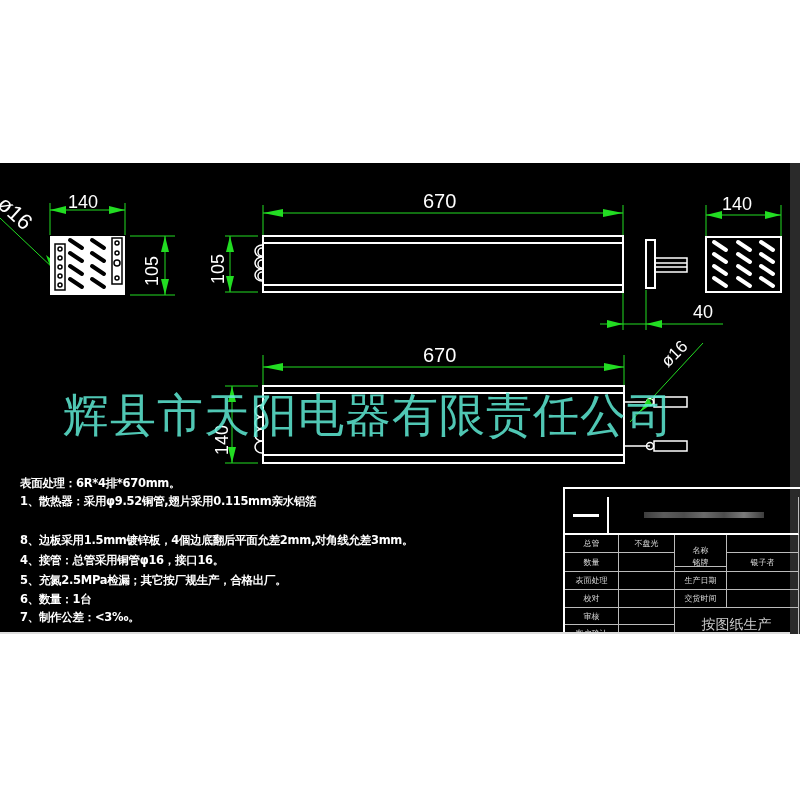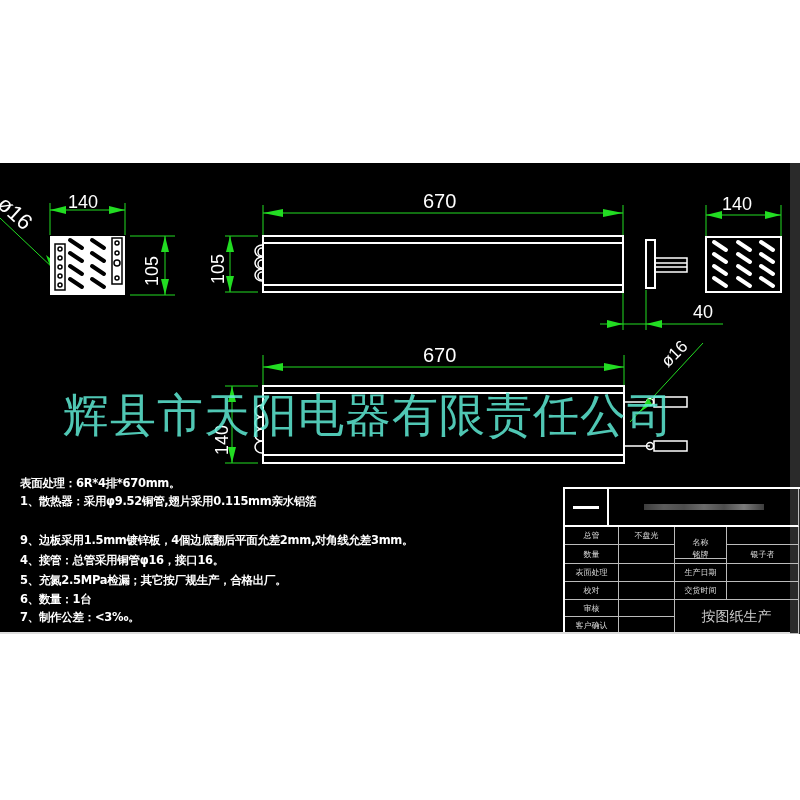--- a/index.html
+++ b/index.html
@@ -3,21 +3,21 @@
 <meta charset="utf-8">
 <style>
   html, body { margin:0; padding:0; background:#ffffff; }
   body { width:800px; height:800px; position:relative; overflow:hidden; font-family:"DejaVu Sans", sans-serif; }
   #canvas { position:absolute; left:0; top:163px; width:800px; height:471px; background:#000; overflow:hidden; }
   #rightstrip { position:absolute; right:0; top:0; width:10px; height:471px; background:#2a2a2a; }
   svg text { font-family:"Liberation Sans", sans-serif; }
   .req { position:absolute; left:20px; color:#fff; font-size:11.5px; font-weight:bold; white-space:nowrap; font-family:"DejaVu Sans", sans-serif; letter-spacing:-0.3px; }
   .watermark { position:absolute; left:63px; top:222px; font-size:46px; color:#5eead4; opacity:0.85; white-space:nowrap; letter-spacing:1px; font-family:"DejaVu Sans", sans-serif; pointer-events:none; }
   .tb { position:absolute; left:563px; top:324px; width:237px; height:145px; border-top:2px solid #fff; border-left:2px solid #fff; }
-  .tb-cell { position:absolute; color:#ddd; font-size:8px; display:flex; align-items:center; justify-content:center; border-right:1px solid #bbb; border-bottom:1px solid #bbb; box-sizing:border-box; font-family:Liberation Serif, serif; }
+  .tb-cell { position:absolute; color:#ddd; font-size:8px; display:flex; align-items:center; justify-content:center; border-right:1px solid #bbb; border-bottom:1px solid #bbb; box-sizing:border-box; font-family:Liberation Serif, serif;margin-top:8px; }
   .tb-big { font-size:14px; color:#ccc; }
 </style>
 </head>
 <body>
 
 <div id="canvas">
   <div id="rightstrip"></div>
 
   <svg width="800" height="471" viewBox="0 163 800 471" style="position:absolute;left:0;top:0">
     <g>
@@ -158,21 +158,21 @@
       <polygon points="232,386 228,402 236,402" fill="#22dd22"></polygon>
       <polygon points="232,463 228,447 236,447" fill="#22dd22"></polygon>
       <text x="0" y="0" fill="#fff" font-size="18" transform="translate(228 455) rotate(-90)">140</text>
     </g>
   </svg>
 
   <div class="watermark">辉县市天阳电器有限责任公司</div>
 
   <div class="req" style="top:313px">表面处理：6R*4排*670mm。</div>
   <div class="req" style="top:331px">1、散热器：采用φ9.52铜管,翅片采用0.115mm亲水铝箔</div>
-  <div class="req" style="top:370px">9、边板采用1.5mm镀锌板，4個边底翻后平面允差2mm,对角线允差3mm。</div>
+  <div class="req" style="top:370px">8、边板采用1.5mm镀锌板，4個边底翻后平面允差2mm,对角线允差3mm。</div>
   <div class="req" style="top:390px">4、接管：总管采用铜管φ16，接口16。</div>
   <div class="req" style="top:410px">5、充氮2.5MPa检漏；其它按厂规生产，合格出厂。</div>
   <div class="req" style="top:429px">6、数量：1台</div>
   <div class="req" style="top:447px">7、制作公差：&lt;3‰。</div>
 
   <div class="tb">
     <div class="tb-cell" style="left:0;top:0;width:44px;height:38px;border-right:2px solid #fff;border-bottom:2px solid #fff">
       <span style="display:block;width:26px;height:3px;background:#fff"></span>
     </div>
     <div class="tb-cell" style="left:44px;top:0;width:190px;height:38px;border-bottom:2px solid #fff">

